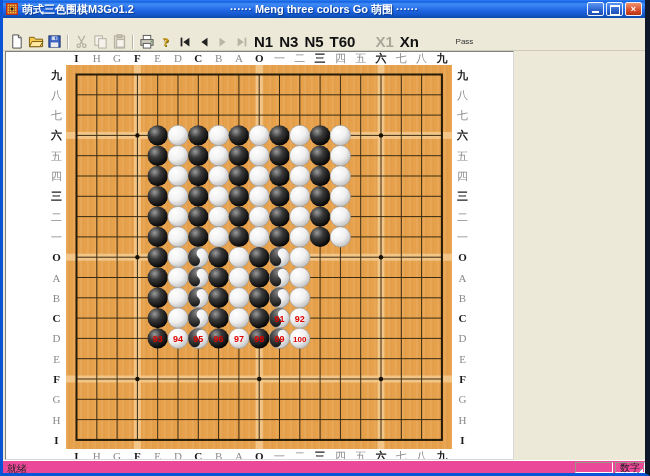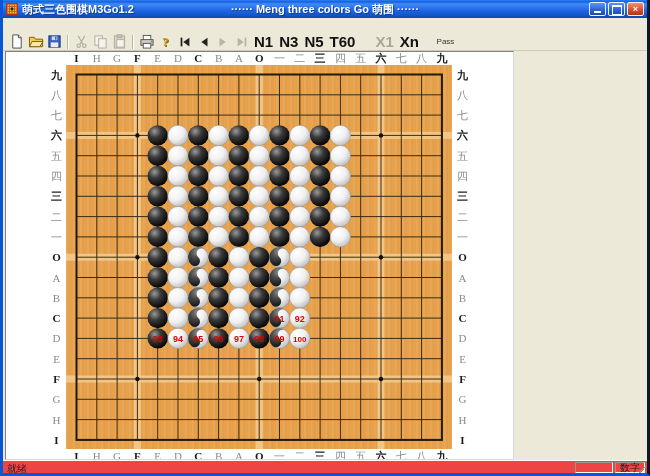--- a/index.html
+++ b/index.html
@@ -1,20 +1,20 @@
 <!DOCTYPE html>
 <html><head>
 <meta charset="utf-8">
 <style>
   * { box-sizing: border-box; }
   html,body { margin:0; padding:0; background:#9aa8bd; }
   .window {
     position:relative; width:650px; height:476px;
     background:#ECE9D8;
-    border-left:3px solid #0A55D5; border-right:3px solid #0f172a; border-bottom:3px solid #0A55D5;
+    border-left:3px solid #0A55D5; border-right:5px solid #0f172a; border-bottom:3px solid #0A55D5;
     font-family:"Liberation Sans", sans-serif;
     overflow:hidden;
   }
   
   .titlebar {
     position:absolute; left:0; top:0; right:0; height:18px;
     background:linear-gradient(180deg,#2a80f2 0%,#1660e0 10%,#3f8cf5 22%,#2268e8 55%,#1256c8 85%,#0d47a8 100%);
     display:flex; align-items:center; color:#fff;
   }
   .title-icon { width:12px; height:12px; margin:0 4px 0 3px; flex:0 0 auto; }
@@ -38,21 +38,21 @@
   .menu-item { padding:1px 7px; white-space:nowrap; }
   
   .toolbar {
     position:absolute; left:0; top:33px; right:0; height:18px;
     display:flex; align-items:center; background:#ECE9D8;
     border-bottom:1px solid #cfcbb8; padding-left:4px;
   }
   .tb-btn { width:19px; height:17px; display:flex; align-items:center; justify-content:center; flex:0 0 auto; }
   .tb-btn.txt { width:auto; padding:0 3px; font-size:15px; font-weight:bold; color:#111; }
   .tb-btn.txt.disabled { color:#aaa69a; }
-  .tb-btn.pass { font-size:8px; font-weight:normal; color:#333; }
+  .tb-btn.pass { font-size:8px; font-weight:normal; color:#333;margin-left:19px; }
   .tb-sep { width:2px; height:14px; border-left:1px solid #b8b4a4; border-right:1px solid #fff; margin:0 3px; flex:0 0 auto; }
   .tb-gap { width:14px; flex:0 0 auto; }
   .q-mark { font-size:13px; font-weight:bold; color:#c79810; text-shadow:1px 1px 0 #8a6a08; font-family:"Liberation Serif", serif; }
   
   .board-panel {
     position:absolute; left:2px; top:51px; width:509px; height:409px; background:#fff;
     border-top:1px solid #808080; border-left:1px solid #808080;
     border-right:1px solid #d8d8d8; border-bottom:1px solid #d8d8d8;
     overflow:hidden;
   }
@@ -69,21 +69,21 @@
       repeating-linear-gradient(90deg, rgba(255,255,255,0.08) 0 1px, rgba(0,0,0,0.025) 3px 4px, rgba(255,255,255,0) 4px 7px),
       #E7A14B;
   }
   .board svg { position:absolute; left:0; top:0; }
   .lbl { position:absolute; width:20px; height:12px; text-align:center; font-size:11px; line-height:12px;
          font-family:"Liberation Serif", serif; color:#8a8a8a; }
   .lbl.bold { color:#1a1a1a; font-weight:bold; }
   .lbl.side { width:15px; }
   
   .statusbar {
-    position:absolute; left:0; right:0; top:460px; height:13px; background:#ef4444;
+    position:absolute; left:0; right:0; top:460px; height:13px; background:#ec4899;
     border-top:1px solid #fff; font-size:10px; color:#222;
   }
   .sb-ready { position:absolute; left:4px; top:1px; }
   .sb-panel { position:absolute; top:1px; height:11px; border:1px solid; border-color:#9a9789 #fff #fff #9a9789; font-size:10px; text-align:center; line-height:10px; }
   .sb-grip { position:absolute; right:1px; top:2px; width:10px; height:10px;
     background:
       linear-gradient(135deg, transparent 50%, #fff 50%) no-repeat 6px 6px/3px 3px,
       linear-gradient(135deg, transparent 50%, #9a9789 50%) no-repeat 5px 5px/3px 3px,
       linear-gradient(135deg, transparent 50%, #9a9789 50%) no-repeat 2px 8px/3px 3px,
       linear-gradient(135deg, transparent 50%, #9a9789 50%) no-repeat 8px 2px/3px 3px;

